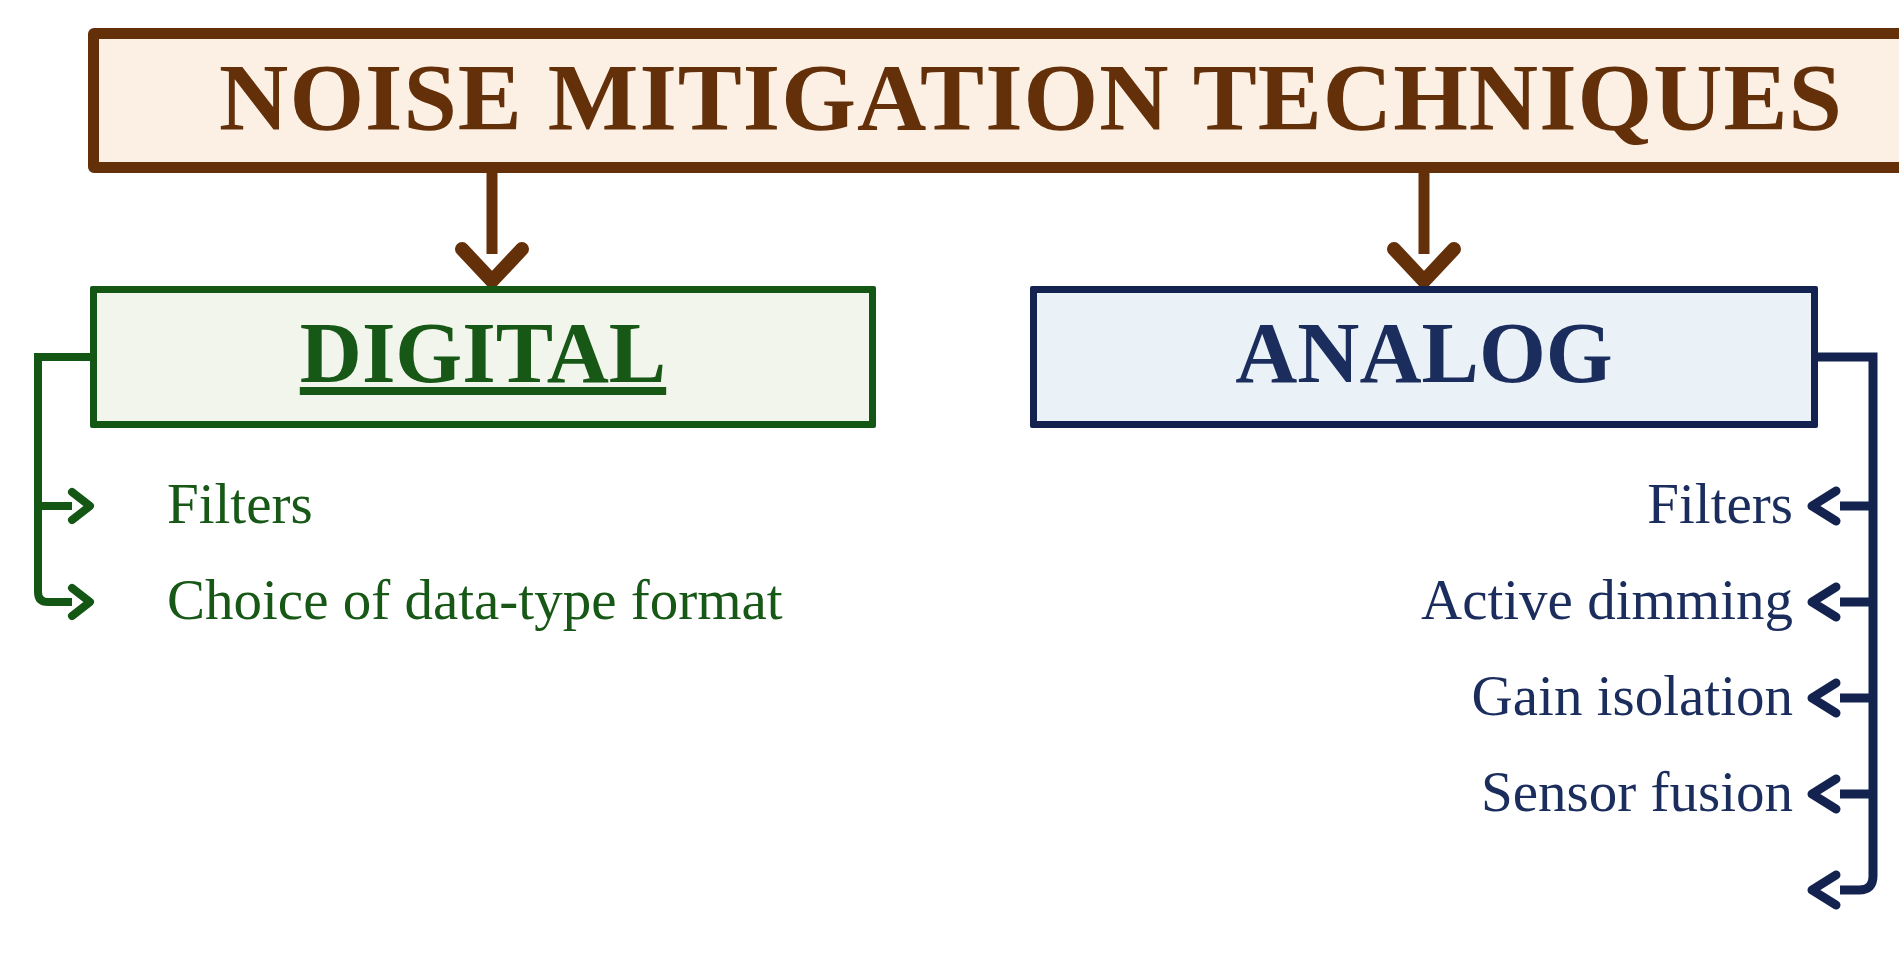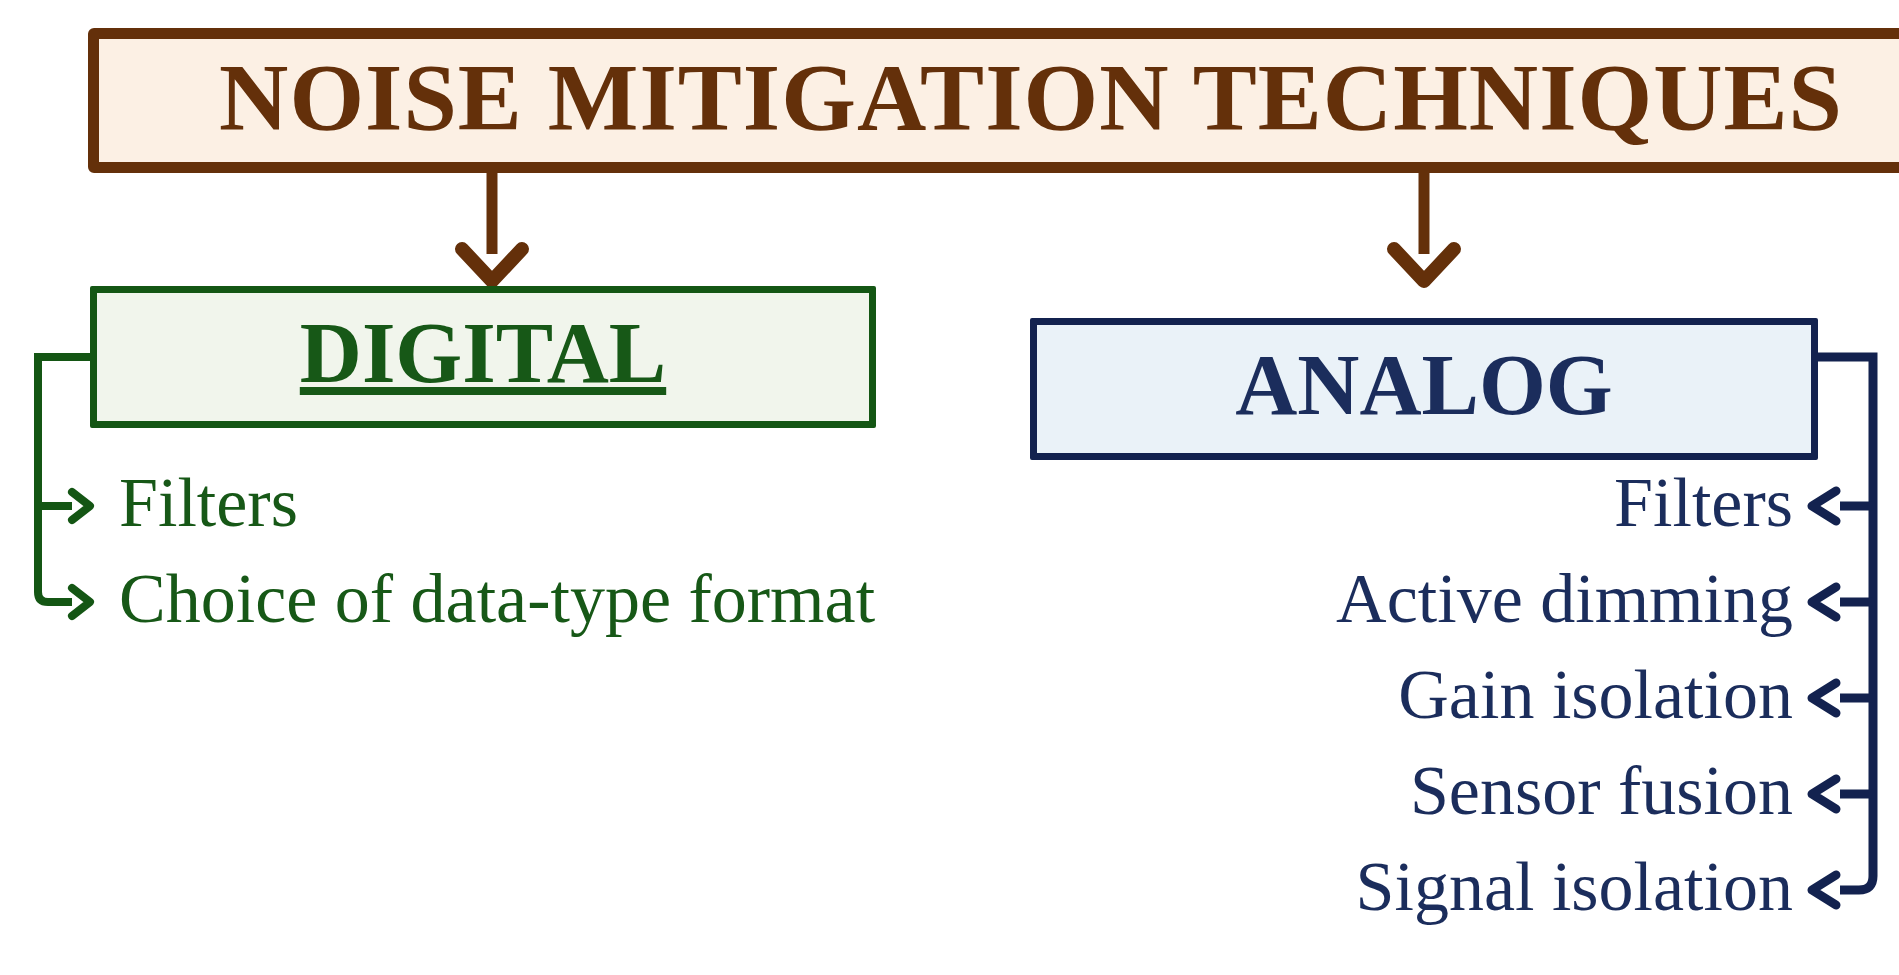--- a/index.html
+++ b/index.html
@@ -67,36 +67,36 @@
     text-decoration: underline;
   }
   .analog-box {
     left: 1030px;
     top: 286px;
     width: 788px;
     height: 142px;
     background: #EAF2F8;
     border: 7px solid #13224F;
     border-radius: 2px;
-    margin-top: 32px;
   }
   .analog-box .label {
     color: #1B2D5C;
     font-size: 86px;
     font-weight: bold;
     line-height: 1;
     padding-bottom: 8px;
   }
   .leaf {
     position: absolute;
     z-index: 1;
-    font-size: 70px;
+    font-size: 57px;
     line-height: 1;
     white-space: nowrap;
     transform: translateY(-54%);
+    margin-left: 48px;
   }
   .leaf.green {
     left: 119px;
     color: #175817;
   }
   .leaf.navy {
     right: 106px;
     color: #1B2D5C;
     text-align: right;
   }
@@ -151,15 +151,14 @@
     <span class="label">ANALOG</span>
   </div>
 
   <div class="leaf green" style="top:506px">Filters</div>
   <div class="leaf green" style="top:602px">Choice of data-type format</div>
 
   <div class="leaf navy" style="top:506px">Filters</div>
   <div class="leaf navy" style="top:602px">Active dimming</div>
   <div class="leaf navy" style="top:698px">Gain isolation</div>
   <div class="leaf navy" style="top:794px">Sensor fusion</div>
-  <div class="leaf navy" style="top:890px">Signal isolation</div>
 
 </div>
 
 </body></html>

